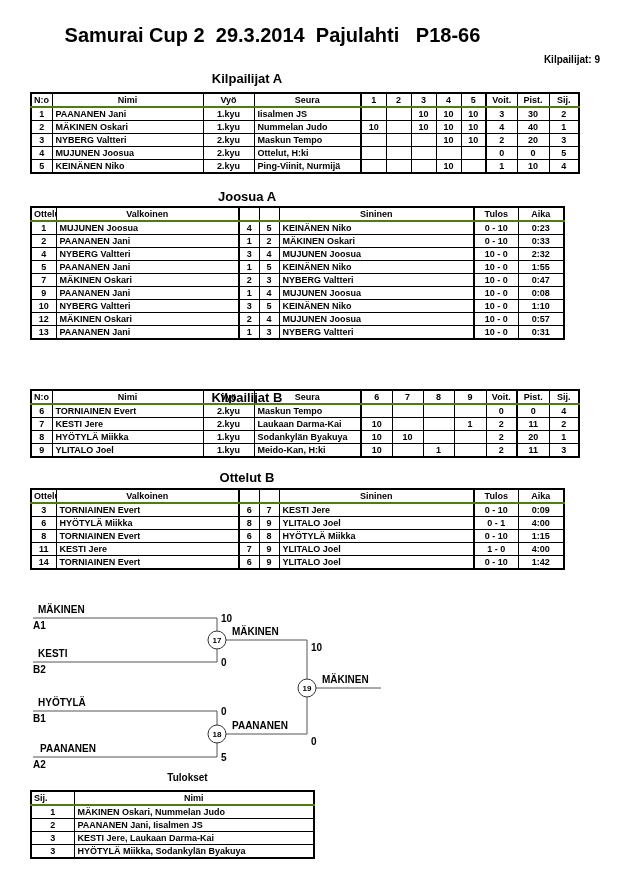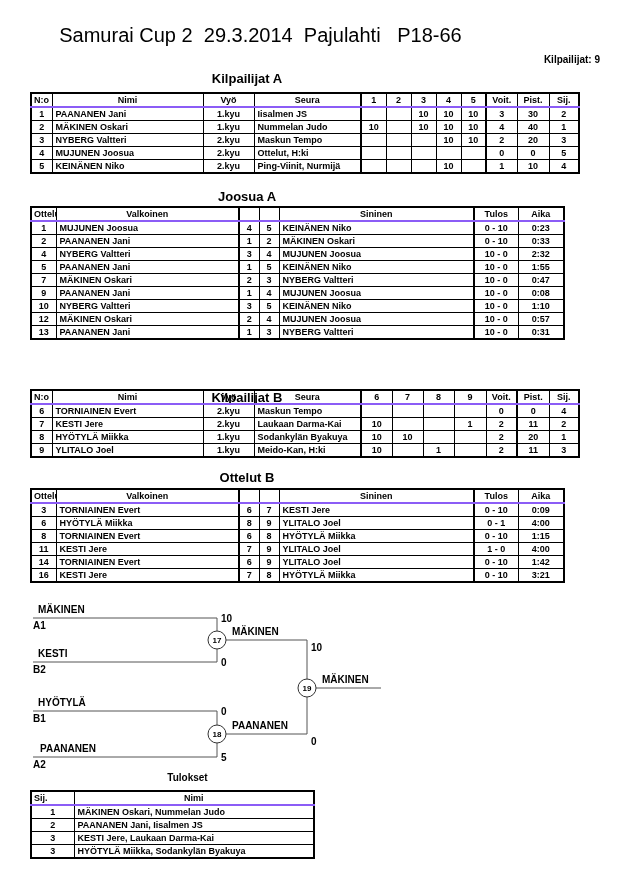--- a/index.html
+++ b/index.html
@@ -3,38 +3,38 @@
 <meta charset="utf-8">
 <style>
   html,body{margin:0;padding:0;}
   body{
     width:630px;height:891px;background:#ffffff;position:relative;
     font-family:"Liberation Sans", sans-serif;color:#000;
     -webkit-font-smoothing:antialiased;
   }
   .abs{position:absolute;}
   .page-title{
-    top:24px;left:4px;width:513px;text-align:center;
-    font-size:20px;font-weight:normal;white-space:pre;letter-spacing:0px;
+    top:24px;left:16px;width:513px;text-align:center;
+    font-size:20px;font-weight:bold;white-space:pre;letter-spacing:0px;
   }
   .count-label{top:54px;right:30px;font-size:10px;font-weight:bold;}
   .sec-head{font-size:13px;font-weight:bold;text-align:center;}
   .h-pool-a{top:71px;left:30px;width:434px;}
   .h-match-a{top:189px;left:30px;width:434px;}
   .h-pool-b{top:390px;left:30px;width:434px;}
   .h-match-b{top:470px;left:30px;width:434px;}
   .h-results{top:772px;left:30px;width:315px;font-size:10px;}
 
   table{border-collapse:collapse;table-layout:fixed;border:2px solid #000;}
   th,td{
     border:1px solid #000;font-size:9px;font-weight:bold;
     padding:0 3px;height:12px;line-height:12px;overflow:hidden;white-space:nowrap;
     text-align:center;vertical-align:middle;
   }
-  thead th{border-bottom:2px solid #8b5cf6;height:11px;}
+  thead th{border-bottom:2px solid #4d7c0f;height:11px;}
   th:first-child,td:first-child{text-align:center;}
   thead th:first-child{text-align:left;padding-left:2px;}
 
   .t-pool{top:0;left:30px;width:548px;}
   .t-pool td:nth-child(2),.t-pool td:nth-child(4){text-align:left;}
   .t-pool th:nth-child(5),.t-pool td:nth-child(5),
   .t-pool th:nth-child(10),.t-pool td:nth-child(10){border-left:2px solid #000;}
 
   .t-match{width:533px;}
   .t-match td:nth-child(2),.t-match td:nth-child(5){text-align:left;}
@@ -424,29 +424,20 @@
       </tr>
       <tr>
         <td>14</td>
         <td>TORNIAINEN Evert</td>
         <td>6</td>
         <td>9</td>
         <td>YLITALO Joel</td>
         <td>0 - 10</td>
         <td>1:42</td>
       </tr>
-      <tr>
-        <td>16</td>
-        <td>KESTI Jere</td>
-        <td>7</td>
-        <td>8</td>
-        <td>HYÖTYLÄ Miikka</td>
-        <td>0 - 10</td>
-        <td>3:21</td>
-      </tr>
     </tbody>
   </table>
 
 <svg class="abs bracket" viewBox="0 0 630 190" xmlns="http://www.w3.org/2000/svg">
 
   <path d="M33 23 H217 V67 H33"></path>
   <path d="M226 45 H307"></path>
 
   <path d="M33 116 H217 V162 H33"></path>
   <path d="M226 139 H307"></path>

